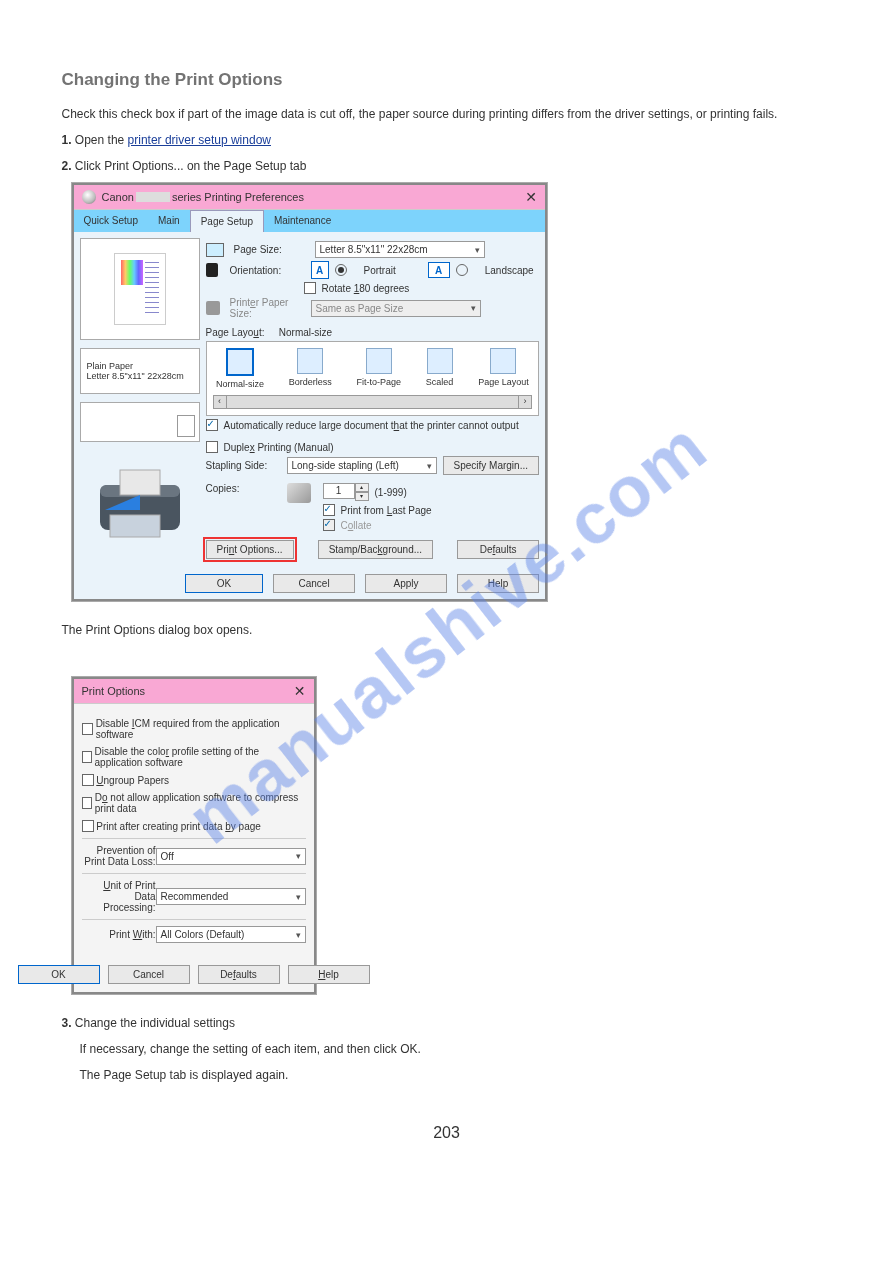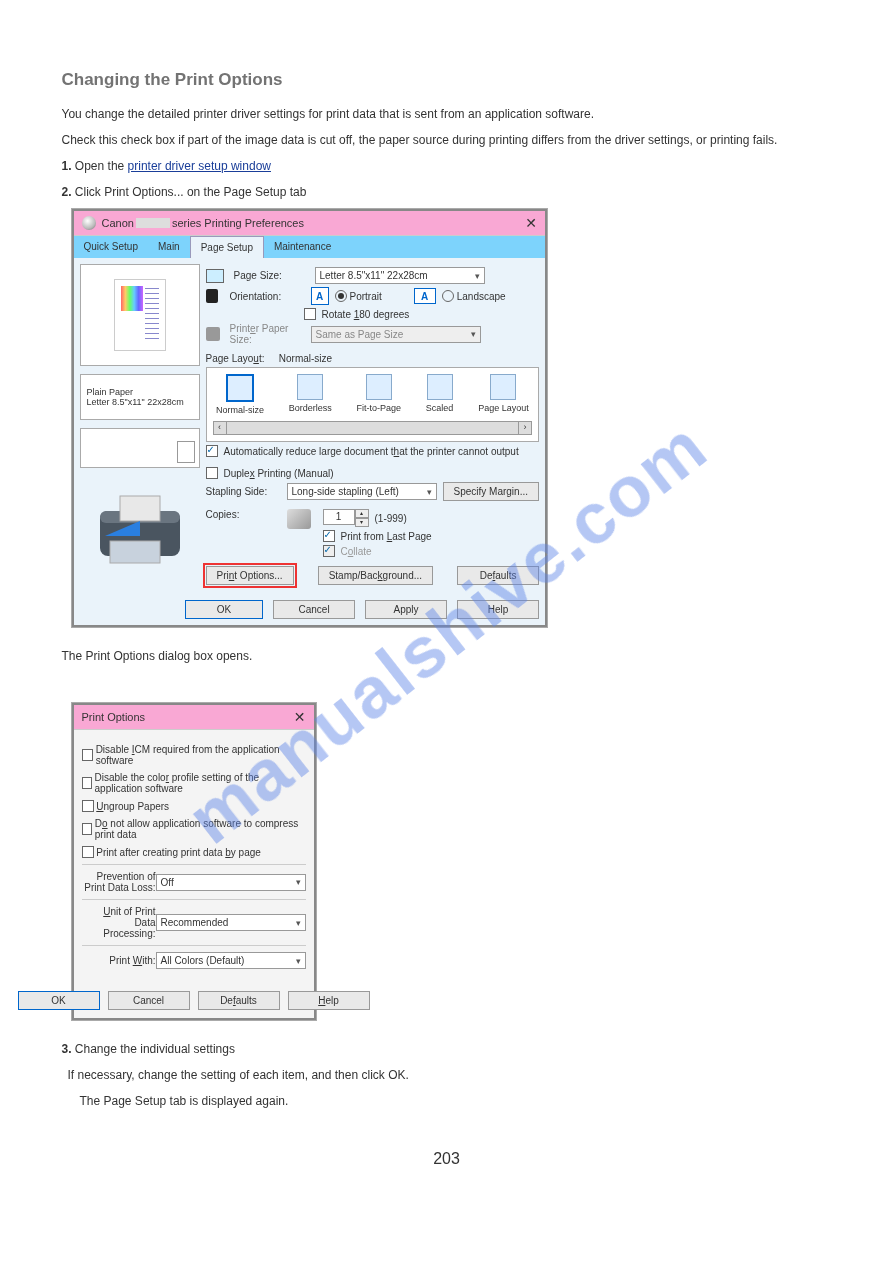--- a/index.html
+++ b/index.html
@@ -27,21 +27,21 @@
 .printer-img{height:110px;display:flex;align-items:center;justify-content:center;}
 .printer-svg{width:110px;height:90px;}
 .settings-col{flex:1;font-size:10px;}
 .row{display:flex;align-items:center;margin:3px 0;gap:6px;}
 .lbl{width:75px;}
 .mon-icon{width:16px;height:12px;border:1px solid #666;background:#cef;display:inline-block;margin-right:4px;}
 .combo{background:#fff;border:1px solid #999;padding:2px 4px;font-size:10px;min-width:140px;display:inline-flex;align-items:center;}
 .combo::after{content:"▾";margin-left:auto;font-size:9px;color:#555;}
 .combo.disabled{background:#eee;color:#888;}
 .orient-icon{width:16px;height:16px;border:1px solid #06c;display:inline-flex;align-items:center;justify-content:center;color:#06c;font-weight:bold;font-size:10px;background:#fff;}
-.radio{display:inline-flex;align-items:center;gap:3px;}
+.radio{display:inline-flex;align-items:center;gap:17px;}
 .radio-btn{width:10px;height:10px;border:1px solid #666;border-radius:50%;display:inline-block;position:relative;}
 .radio-btn.on::after{content:"";position:absolute;inset:2px;background:#333;border-radius:50%;}
 .cb{width:10px;height:10px;border:1px solid #666;display:inline-block;position:relative;background:#fff;}
 .cb.on::after{content:"✓";position:absolute;top:-2px;left:0;font-size:10px;color:#06a;}
 .cb.dis{background:#eee;}
 .layout-panel{border:1px solid #aaa;background:#fff;padding:6px;margin:3px 0;}
 .layout-icons{display:flex;gap:18px;justify-content:space-around;padding-bottom:4px;}
 .lay-item{text-align:center;font-size:9px;}
 .lay-icon{width:24px;height:24px;border:1px solid #8ac;background:#def;margin:0 auto 3px;}
 .lay-item.sel .lay-icon{border:2px solid #06c;}
@@ -66,21 +66,20 @@
 .underline{text-decoration:underline;}
 </style>
 </head>
 <body>
 
 <div class="watermark">manualshive.com</div>
 
 <div class="page">
 
 <div class="doc-title">Changing the Print Options</div>
-<div class="doc-para">You change the detailed printer driver settings for print data that is sent from an application software.</div>
 <div class="doc-para">Check this check box if part of the image data is cut off, the paper source during printing differs from the driver settings, or printing fails.</div>
 
 <div class="doc-para">
   <span class="step-num">1.</span>
   <span> Open the </span>
   <span class="doc-link">printer driver setup window</span>
 </div>
 
 <div class="doc-para">
   <span class="step-num">2.</span>
@@ -262,18 +261,18 @@
     <span class="btn">Cancel</span>
     <span class="btn">De<span class="underline">f</span>aults</span>
     <span class="btn"><span class="underline">H</span>elp</span>
   </div>
 </div>
 
 <div class="doc-para" style="margin-top:20px;">
   <span class="step-num">3.</span>
   <span> Change the individual settings</span>
 </div>
-<div class="doc-para" style="margin-left:6px;">If necessary, change the setting of each item, and then click OK.</div>
+<div class="doc-para" style="margin-left:18px;">If necessary, change the setting of each item, and then click OK.</div>
 <div class="doc-para" style="margin-left:18px;">The Page Setup tab is displayed again.</div>
 
 <div style="text-align:center;margin-top:40px;font-size:16px;">203</div>
 
 </div>
 
 </body></html>

